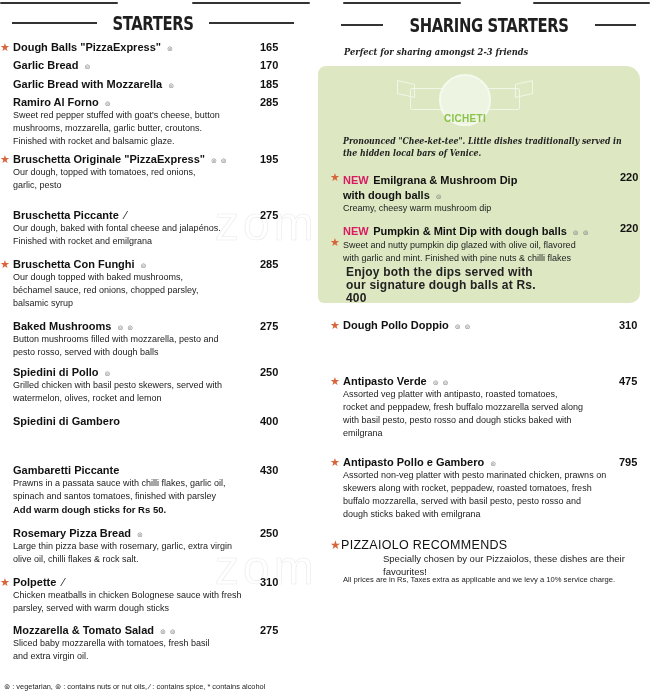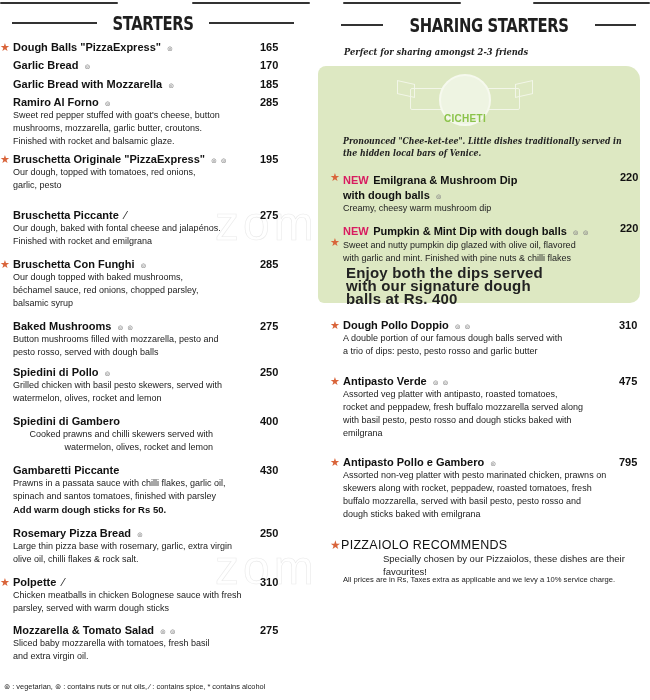--- a/index.html
+++ b/index.html
@@ -53,21 +53,21 @@
     background: #eef4e2; border: 2px solid #f6f9ee; display: flex; align-items: center; justify-content: center;
   }
   .badge-text { font-weight: bold; font-size: 10px; color: #8bc34a; letter-spacing: 0.3px; margin-top: 36px; }
 
   .script { font-family: "DejaVu Serif", serif; font-style: italic; font-weight: bold; font-size: 8.5px; line-height: 12px; color: #222; transform: scaleX(0.92); transform-origin: left; }
 
   .right-item { padding-left: 18px; }
   .right-item .star { left: 5px; top: 0; }
   .right-item .price { left: 295px; top: 0; }
 
-  .combo-note { font-weight: bold; font-size: 15px; line-height: 13px; color: #222; letter-spacing: 0.2px; }
+  .combo-note { font-weight: bold; font-size: 12px; line-height: 13px; color: #222; letter-spacing: 0.2px; }
 
   .recommends-title { font-size: 12.5px; font-weight: normal; letter-spacing: 0.3px; color: #111; }
   .fineprint { font-size: 7.6px; color: #222; }
   .legend { position: absolute; left: 4px; top: 682px; font-size: 7.4px; color: #222; white-space: nowrap; }
 
   .watermark {
     position: absolute; font-family: "Liberation Sans", sans-serif; font-size: 48px; color: transparent;
     -webkit-text-stroke: 0.6px #eaeaea; letter-spacing: 4px; pointer-events: none;
   }
 </style>
@@ -159,21 +159,20 @@
         <span class="icons">⊚</span>
       </div>
     <span class="price">250</span>
     <div class="desc" style="width:230px;">Grilled chicken with basil pesto skewers, served with watermelon, olives, rocket and lemon</div>
   </div>
   <div class="item left-item" style="top:414px;text-align:right;">
     <div class="row">
         <span class="name">Spiedini di Gambero</span>
       </div>
     <span class="price">400</span>
-    <div class="desc" style="width:200px;">Cooked prawns and chilli skewers served with watermelon, olives, rocket and lemon</div>
   </div>
   <div class="item left-item" style="top:463px;">
     <div class="row">
         <span class="name">Gambaretti Piccante</span>
       </div>
     <span class="price">430</span>
     <div class="desc" style="width:230px;">Prawns in a passata sauce with chilli flakes, garlic oil, spinach and santos tomatoes, finished with parsley</div>
     <div class="addon">Add warm dough sticks for Rs 50.</div>
   </div>
   <div class="item left-item" style="top:526px;">
@@ -245,21 +244,20 @@
   </div>
   <div class="combo-note" style="position:absolute;left:21px;top:266px;width:200px;">Enjoy both the dips served with our signature dough balls at Rs. 400</div>
 
   <div class="item right-item" style="top:318px;">
     <span class="star">★</span>
     <div class="row">
         <span class="name">Dough Pollo Doppio</span>
         <span class="icons">⊚ ⊚</span>
       </div>
     <span class="price" style="left:294px;">310</span>
-    <div class="desc" style="width:225px;">A double portion of our famous dough balls served with a trio of dips: pesto, pesto rosso and garlic butter</div>
   </div>
   <div class="item right-item" style="top:374px;">
     <span class="star">★</span>
     <div class="row">
         <span class="name">Antipasto Verde</span>
         <span class="icons">⊚ ⊚</span>
       </div>
     <span class="price" style="left:294px;">475</span>
     <div class="desc" style="width:240px;">Assorted veg platter with antipasto, roasted tomatoes, rocket and peppadew, fresh buffalo mozzarella served along with basil pesto, pesto rosso and dough sticks baked with emilgrana</div>
   </div>

